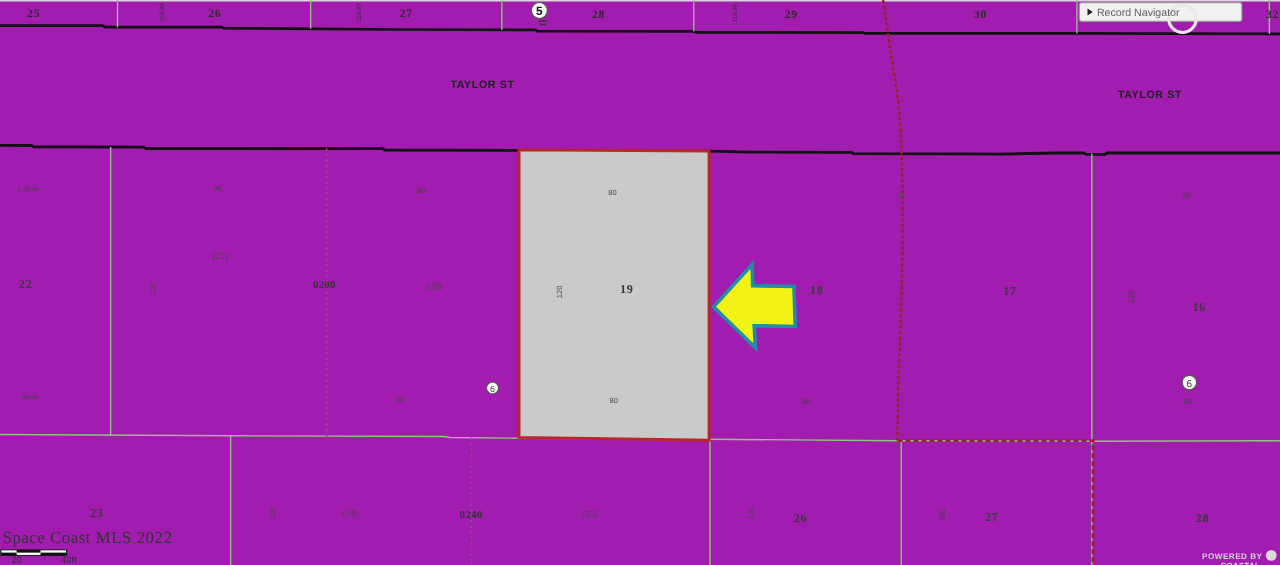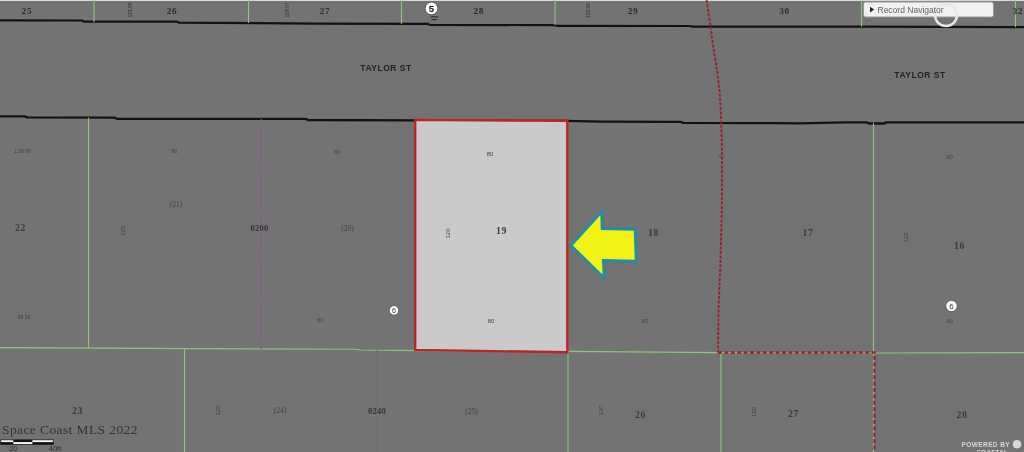--- a/index.html
+++ b/index.html
@@ -1,16 +1,16 @@
 <!DOCTYPE html>
 <html><head>
 <meta charset="utf-8">
 <style>
   html,body{margin:0;padding:0;background:#fff;}
-  #map{-webkit-font-smoothing:antialiased;position:relative;width:1024px;height:452px;background:#737373;overflow:hidden;
+  #map{-webkit-font-smoothing:antialiased;position:relative;width:1024px;height:452px;background:#a21caf;overflow:hidden;
        font-family:"Liberation Sans",sans-serif;}
   svg{position:absolute;left:0;top:0;}
   text{font-family:"Liberation Sans",sans-serif;}
   .ser, .ser text{font-family:"Liberation Serif",serif;}
 </style>
 </head>
 <body>
 <div id="map">
 <svg width="1024" height="452" viewBox="0 0 1024 452">
 

